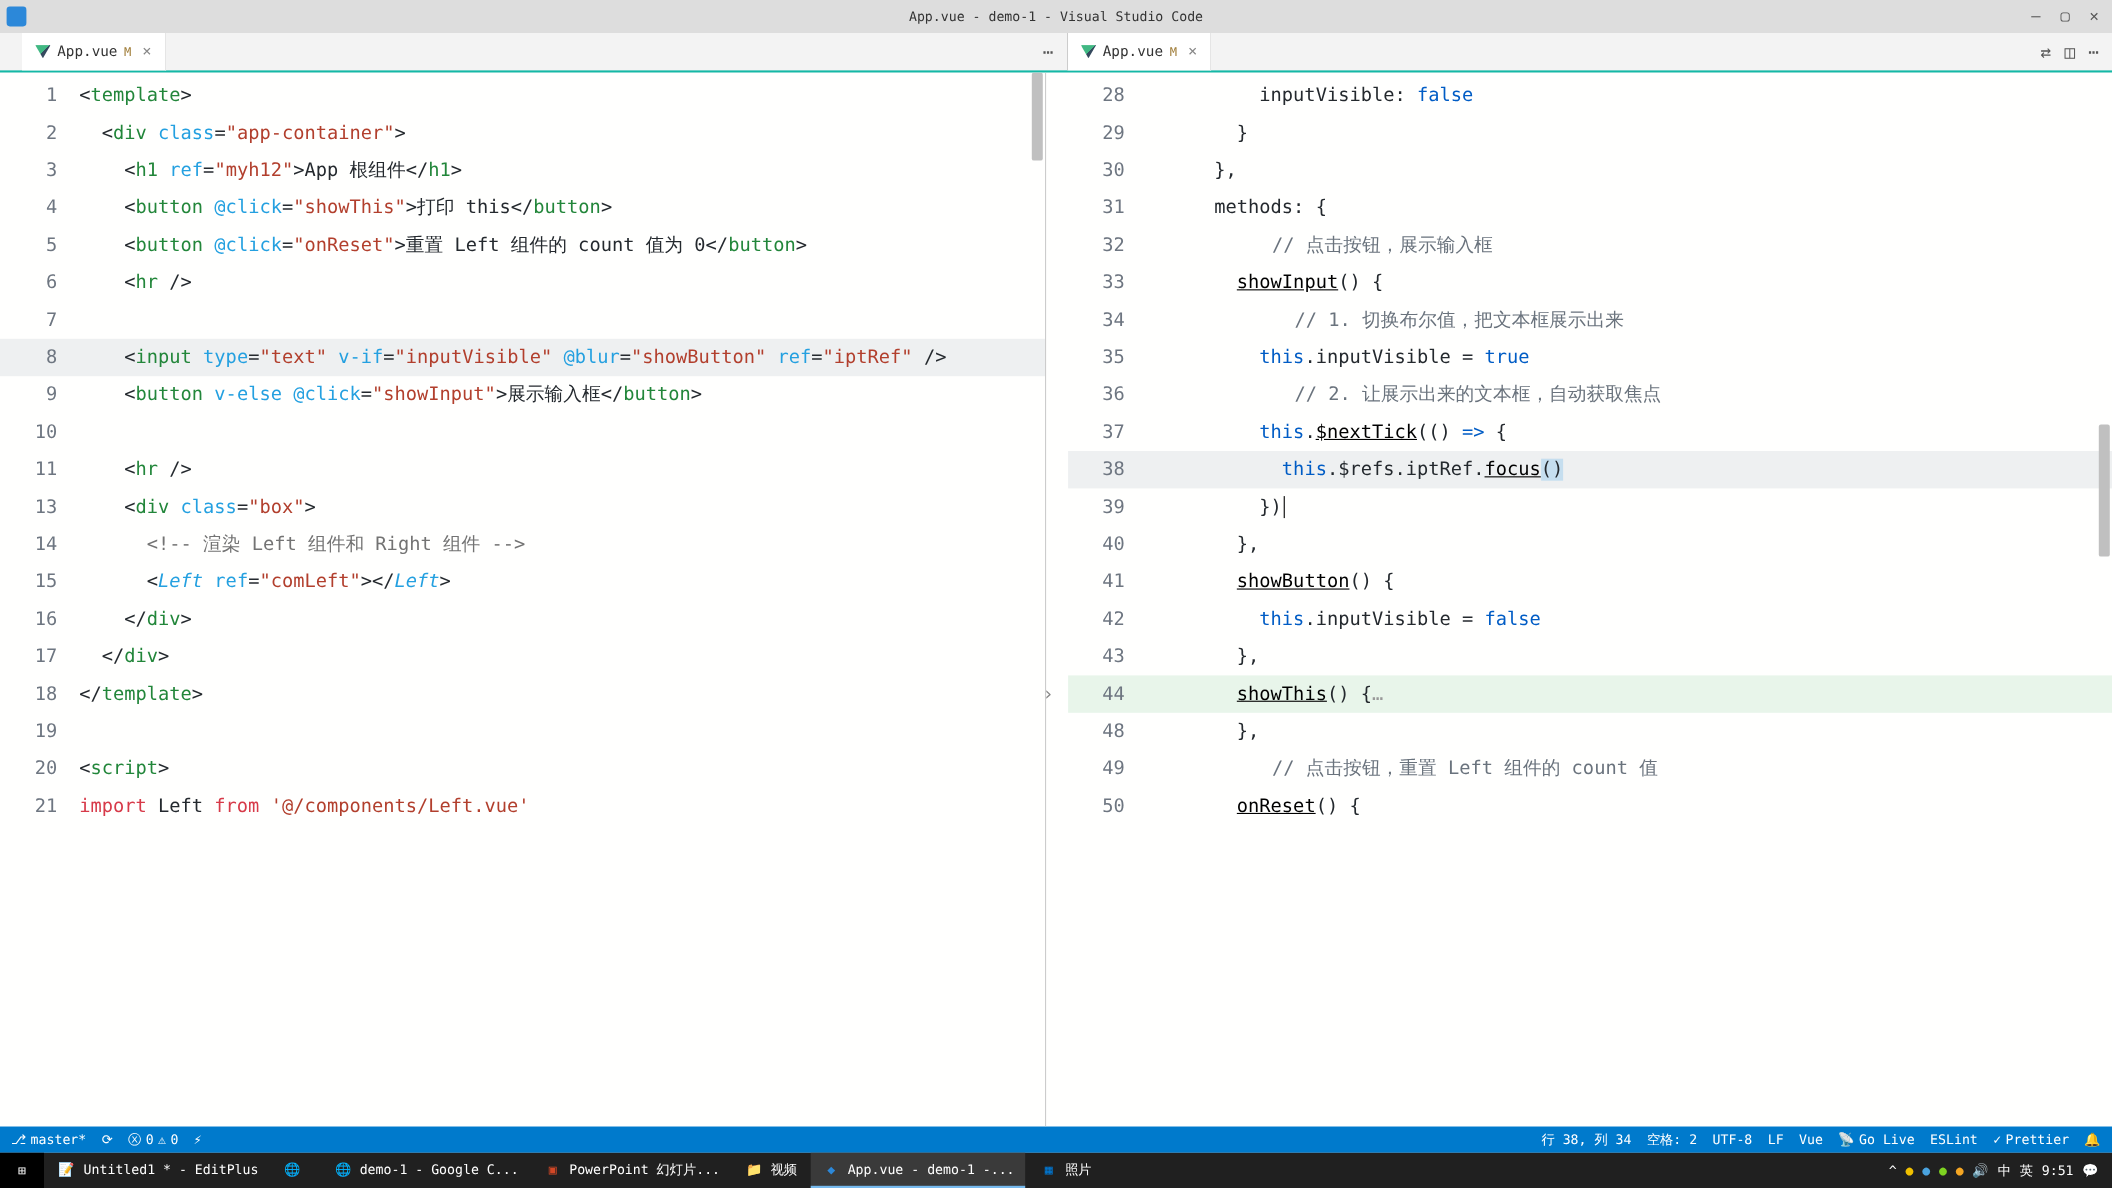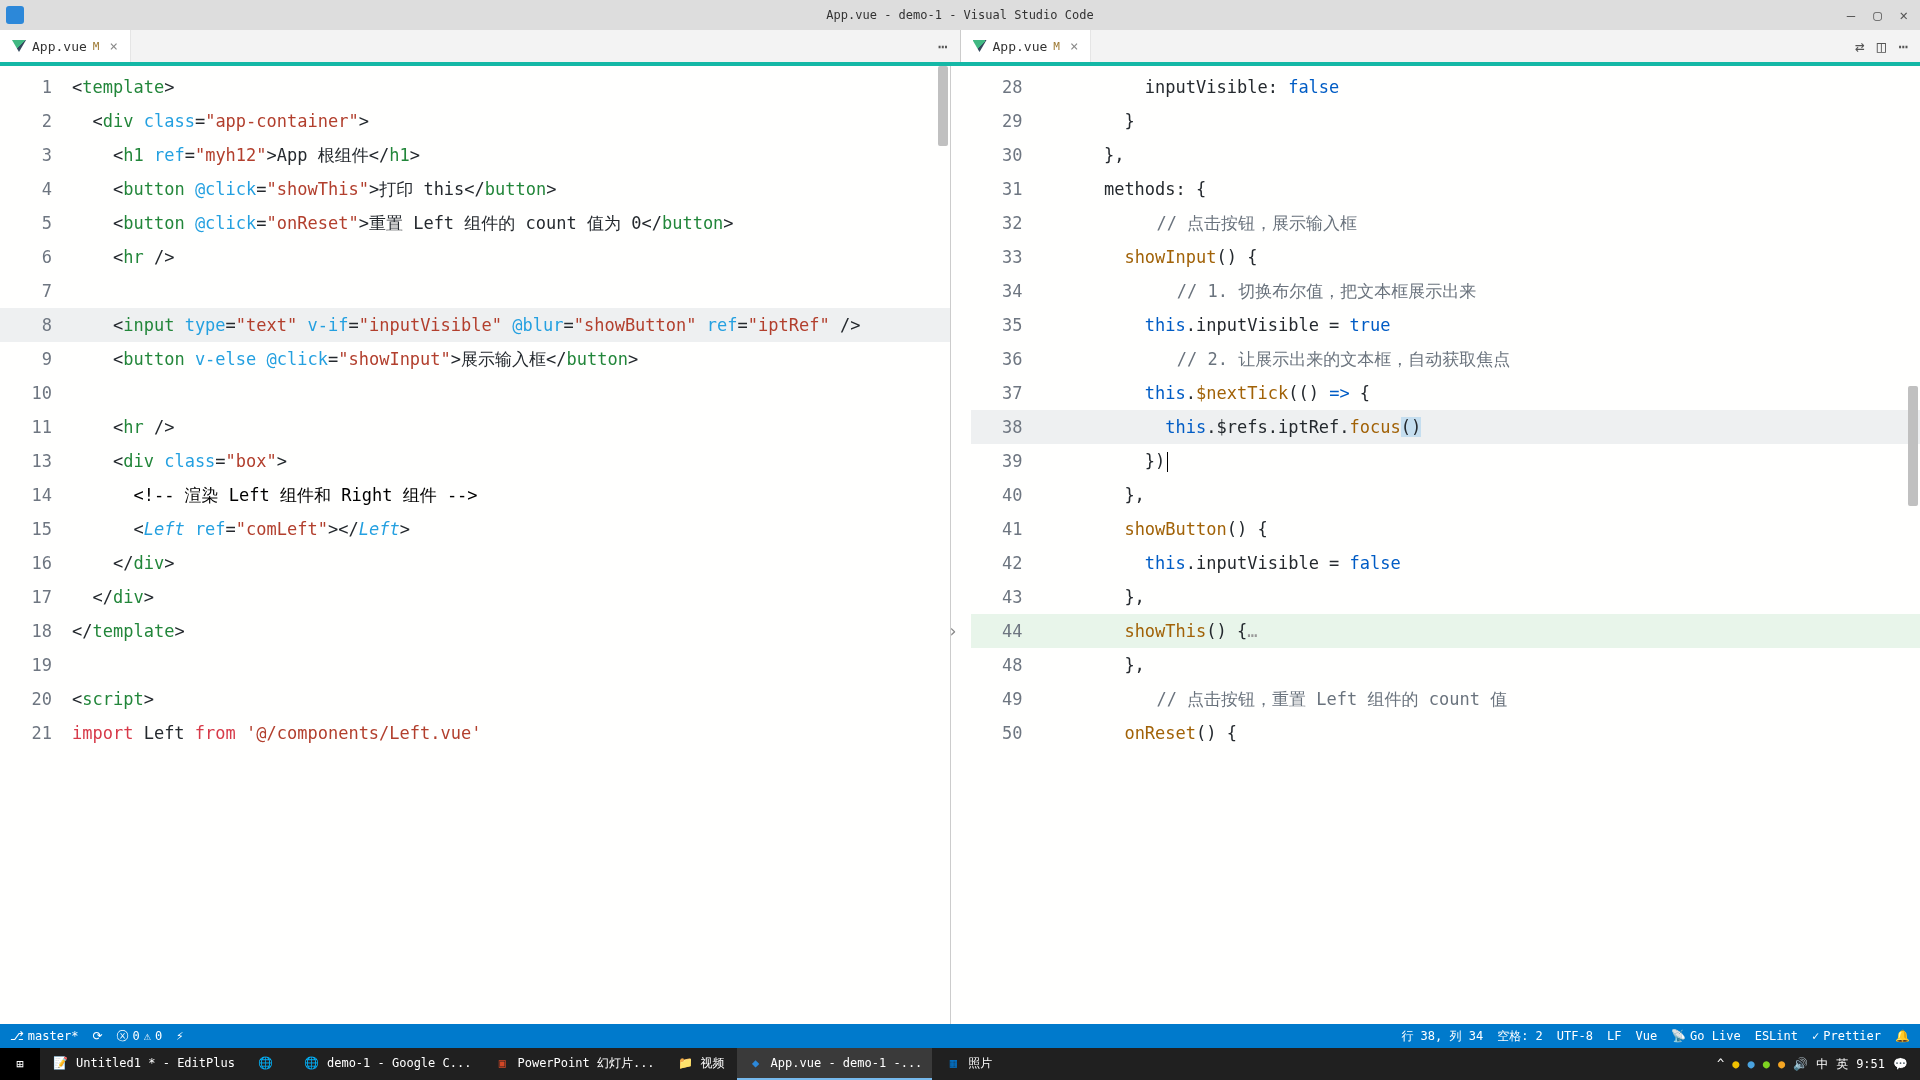--- a/index.html
+++ b/index.html
@@ -5,21 +5,21 @@
 * { margin: 0; padding: 0; box-sizing: border-box; font-family: "Segoe UI", Consolas, monospace; }
 body { background: #ffffff; width: 1920px; height: 1080px; overflow: hidden; display: flex; flex-direction: column; }
 
 .titlebar { height: 30px; background: #dddddd; display: flex; align-items: center; justify-content: space-between; padding: 0 0; font-size: 12px; color: #333; }
 .titlebar .wl { display: flex; align-items: center; }
 .titlebar .logo { width: 18px; height: 18px; background: #2c88d9; border-radius: 3px; margin: 0 6px; }
 .titlebar .title { position: absolute; left: 50%; transform: translateX(-50%); }
 .window-controls { display: flex; gap: 18px; padding-right: 12px; color: #555; }
 .window-controls span { cursor: default; font-size: 14px; }
 
-.tabs-row { height: 36px; background: #f3f3f3; display: flex; align-items: stretch; border-bottom: 4px solid #14b8a6; position: relative; }
+.tabs-row { height: 36px; background: #f3f3f3; display: flex; align-items: stretch; border-bottom: 2px solid #14b8a6; position: relative; padding-left: 20px; }
 .tab-group { display: flex; align-items: stretch; flex: 1; }
 .tab-group.right { border-left: 1px solid #ccc; }
 .tab { display: flex; align-items: center; padding: 0 12px; background: #fff; border-right: 1px solid #e5e5e5; gap: 6px; font-size: 13px; color: #333; }
 .tab .vueicon { width: 14px; height: 12px; background: linear-gradient(135deg,#41b883 50%,#35495e 50%); clip-path: polygon(0 0,100% 0,50% 100%); }
 .tab .mod { color: #9e7a34; font-size: 11px; }
 .tab .close { color: #888; font-size: 14px; padding-left: 4px; }
 .tab-actions { display: flex; align-items: center; gap: 12px; padding: 0 12px; color: #555; font-size: 16px; }
 
 .editor-area { flex: 1; display: flex; overflow: hidden; }
 .pane { flex: 1; display: flex; flex-direction: column; position: relative; font-family: Consolas, monospace; font-size: 17px; line-height: 2.0; background: #fffffe; }
@@ -43,23 +43,23 @@
 .tb .win { width: 40px; height: 32px; display: flex; align-items: center; justify-content: center; background: #000; }
 .tb .task { height: 32px; display: flex; align-items: center; padding: 0 10px; gap: 6px; border-bottom: 2px solid transparent; }
 .tb .task.active { background: #3a3a3a; border-bottom-color: #76b9ed; }
 .tb .tray { margin-left: auto; display: flex; align-items: center; gap: 8px; padding-right: 12px; }
 .tb .icon { width: 18px; height: 18px; display: inline-flex; align-items: center; justify-content: center; }
 
 .tag { color: #22863a; }
 .attr { color: #24a0e0; }
 .string { color: #b23f2d; }
 .imp { color: #d73a49; }
-.func { color: #a16207; }
+.func { color: #000000; text-decoration: underline; }
 .cmtjs { color: #6a737d; margin-left: 32px; }
-.cmt { color: #000000; }
+.cmt { color: #737373; }
 .bool { color: #005cc5; }
 .name { color: #24a0e0; font-style: italic; }
 .punct { color: #24292e; }
 .fold { color: #999; }
 .cursor { display: inline-block; width: 1px; height: 20px; background: #000; vertical-align: middle; margin-left: 2px; }
 
 </style>
 </head>
 <body>
 

